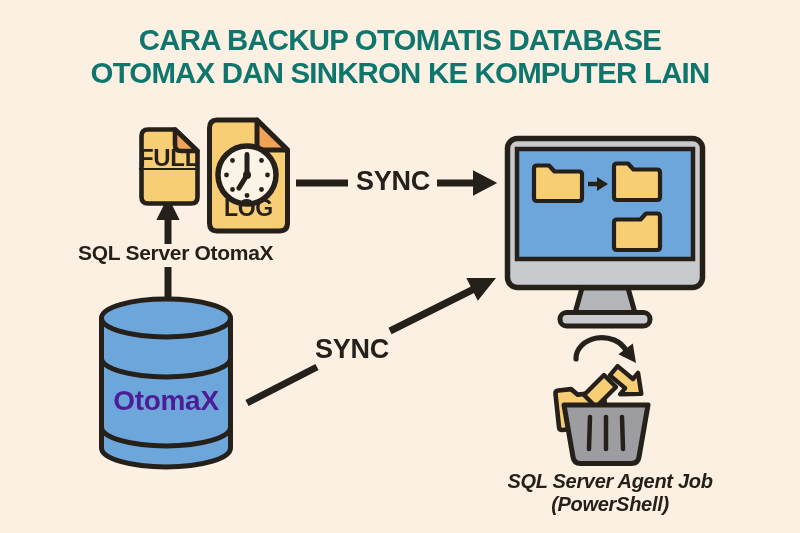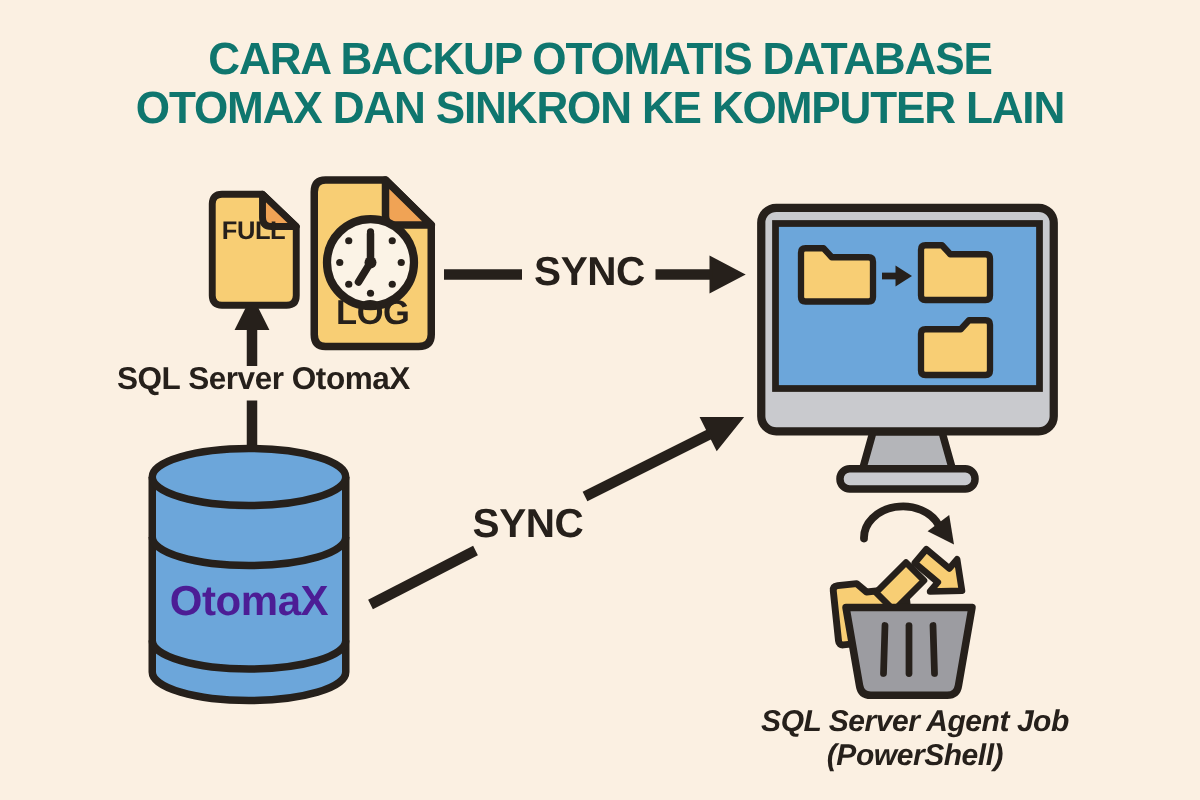--- a/index.html
+++ b/index.html
@@ -4,21 +4,21 @@
 <style>
   html,body{margin:0;padding:0;}
   body{font-family:"Liberation Sans","DejaVu Sans",sans-serif;background:#FBF0E2;}
   .canvas{position:relative;width:800px;height:533px;background:#FBF0E2;overflow:hidden;}
   .title{position:absolute;top:23px;left:0;width:800px;text-align:center;
          color:#0f766e;font-weight:bold;font-size:30px;line-height:33px;
          letter-spacing:-0.8px;margin:0;}
   .title span{display:block;transform:scaleX(0.98);}
   .lbl{position:absolute;color:#26201B;font-weight:bold;text-align:center;
        letter-spacing:-0.3px;white-space:nowrap;}
-  .lbl-full{left:137px;top:144px;width:64px;font-size:17px;}
+  .lbl-full{left:137px;top:144px;width:64px;font-size:24px;text-decoration:underline;}
   .lbl-log{left:205px;top:195px;width:87px;font-size:23px;}
   .lbl-agent{left:78px;top:241px;width:190px;font-size:21px;}
   .lbl-sync-top{left:350px;top:166px;width:86px;font-size:27px;}
   .lbl-sync-diag{left:310px;top:334px;width:84px;font-size:27px;}
   .lbl-db{left:97px;top:385px;width:138px;font-size:28px;color:#4c1d95;}
   .lbl-job{left:499px;top:470px;width:222px;font-size:20px;line-height:23px;}
   .lbl-job span{display:block;font-style:italic;}
   svg{position:absolute;overflow:visible;}
 </style>
 </head>

